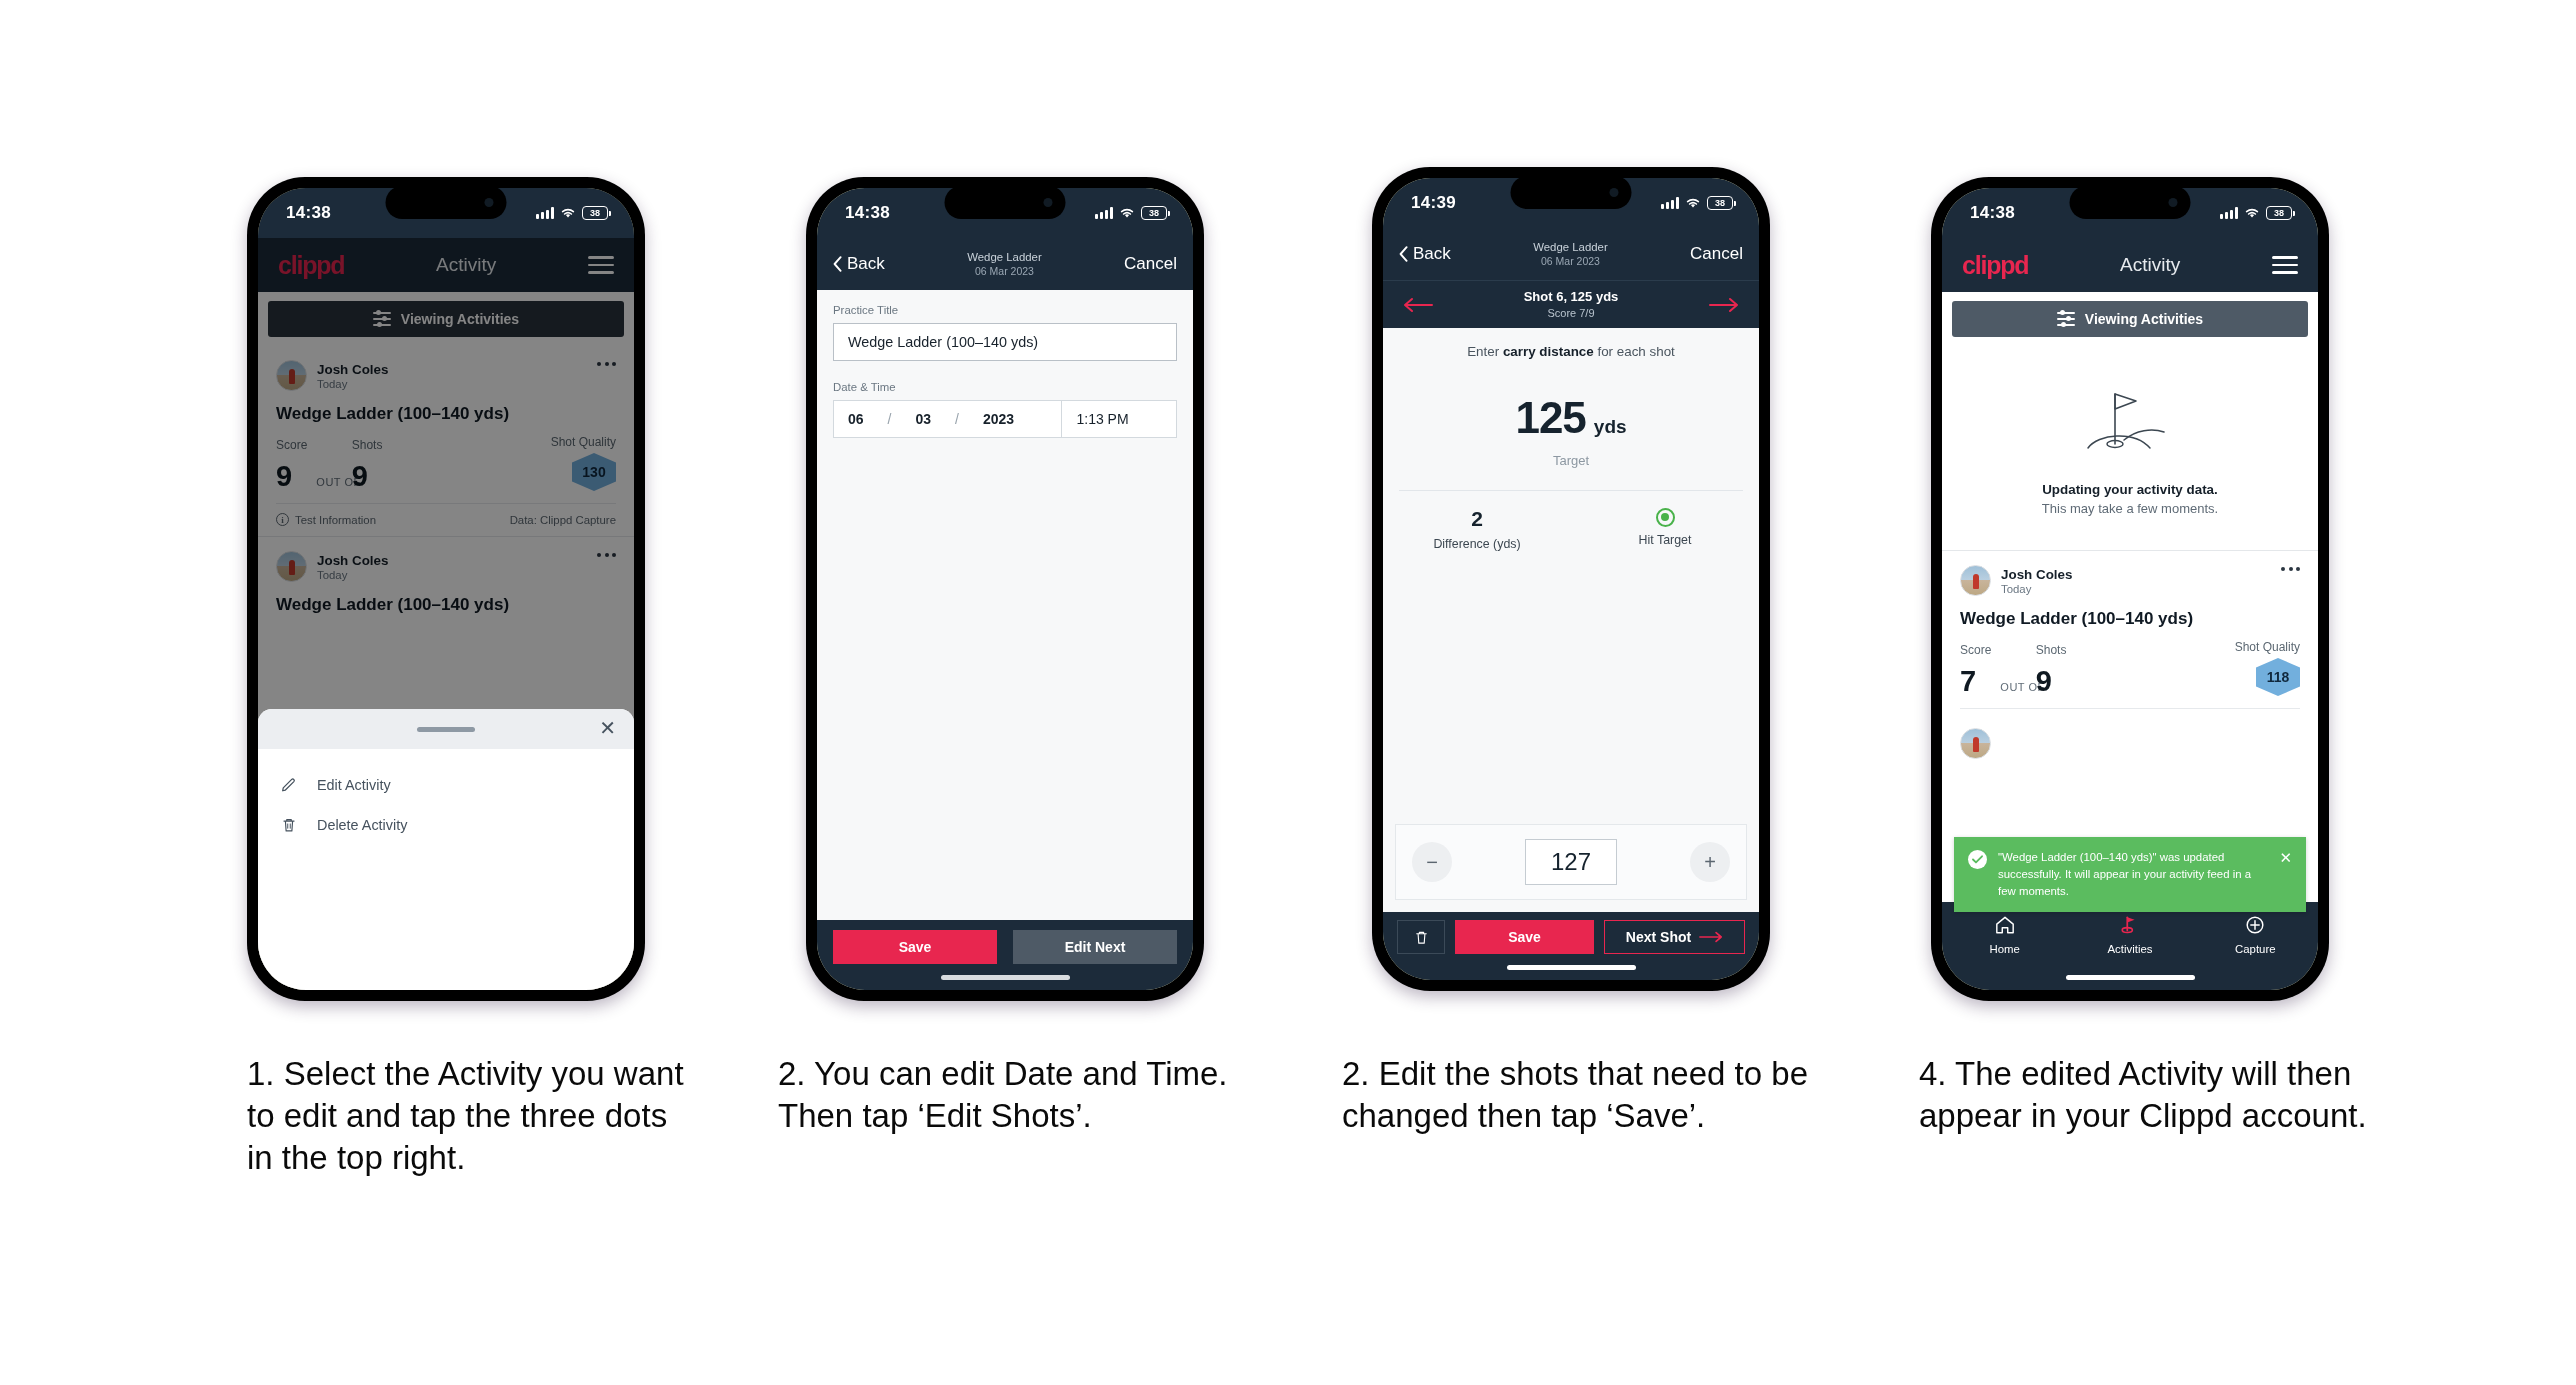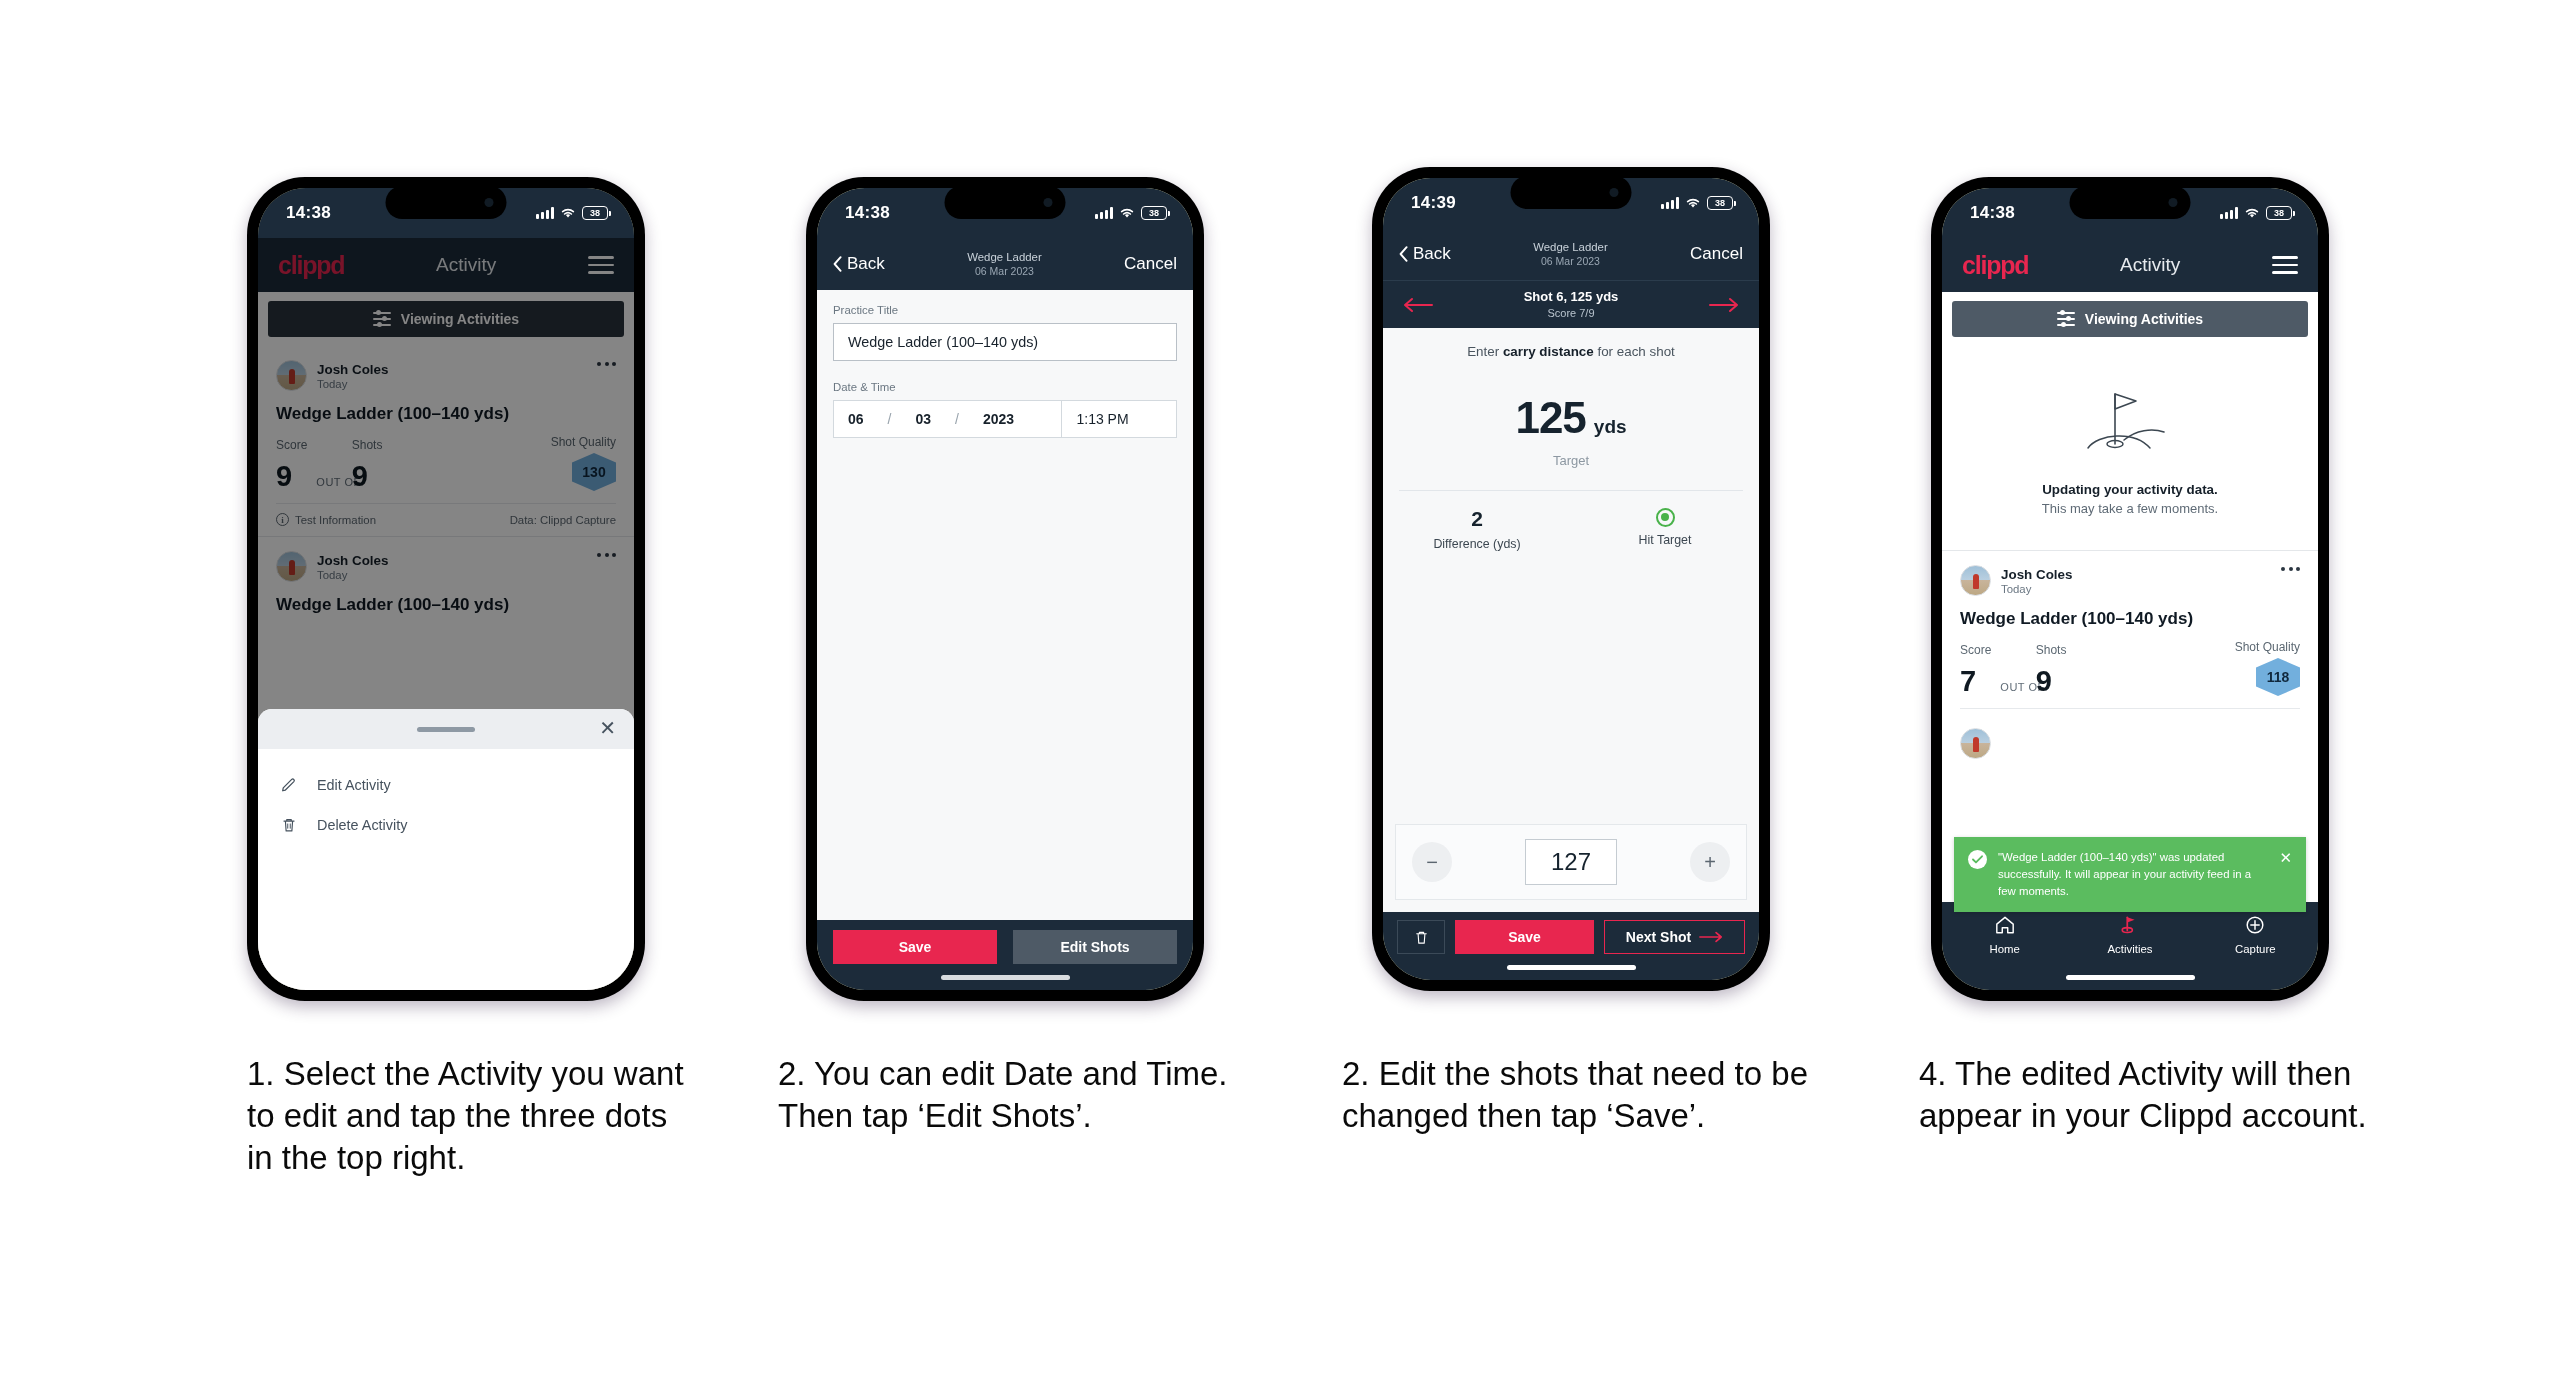--- a/index.html
+++ b/index.html
@@ -473,21 +473,21 @@
             <span class="sep">/</span>
             <span>2023</span>
           </div>
           <div class="f-time">1:13 PM</div>
         </div>
       </div>
 
       <div class="footbar">
         <div class="btnrow">
           <div class="btn btn-save">Save</div>
-          <div class="btn btn-grey">Edit Shots</div>
+          <div class="btn btn-grey">Edit Next</div>
         </div>
         <div class="homebar">
             <i></i>
           </div>
       </div>
     </div>
   </div>
 
   <div class="phone" style="left:1372px; top:167px;">
     <div class="island"></div>

